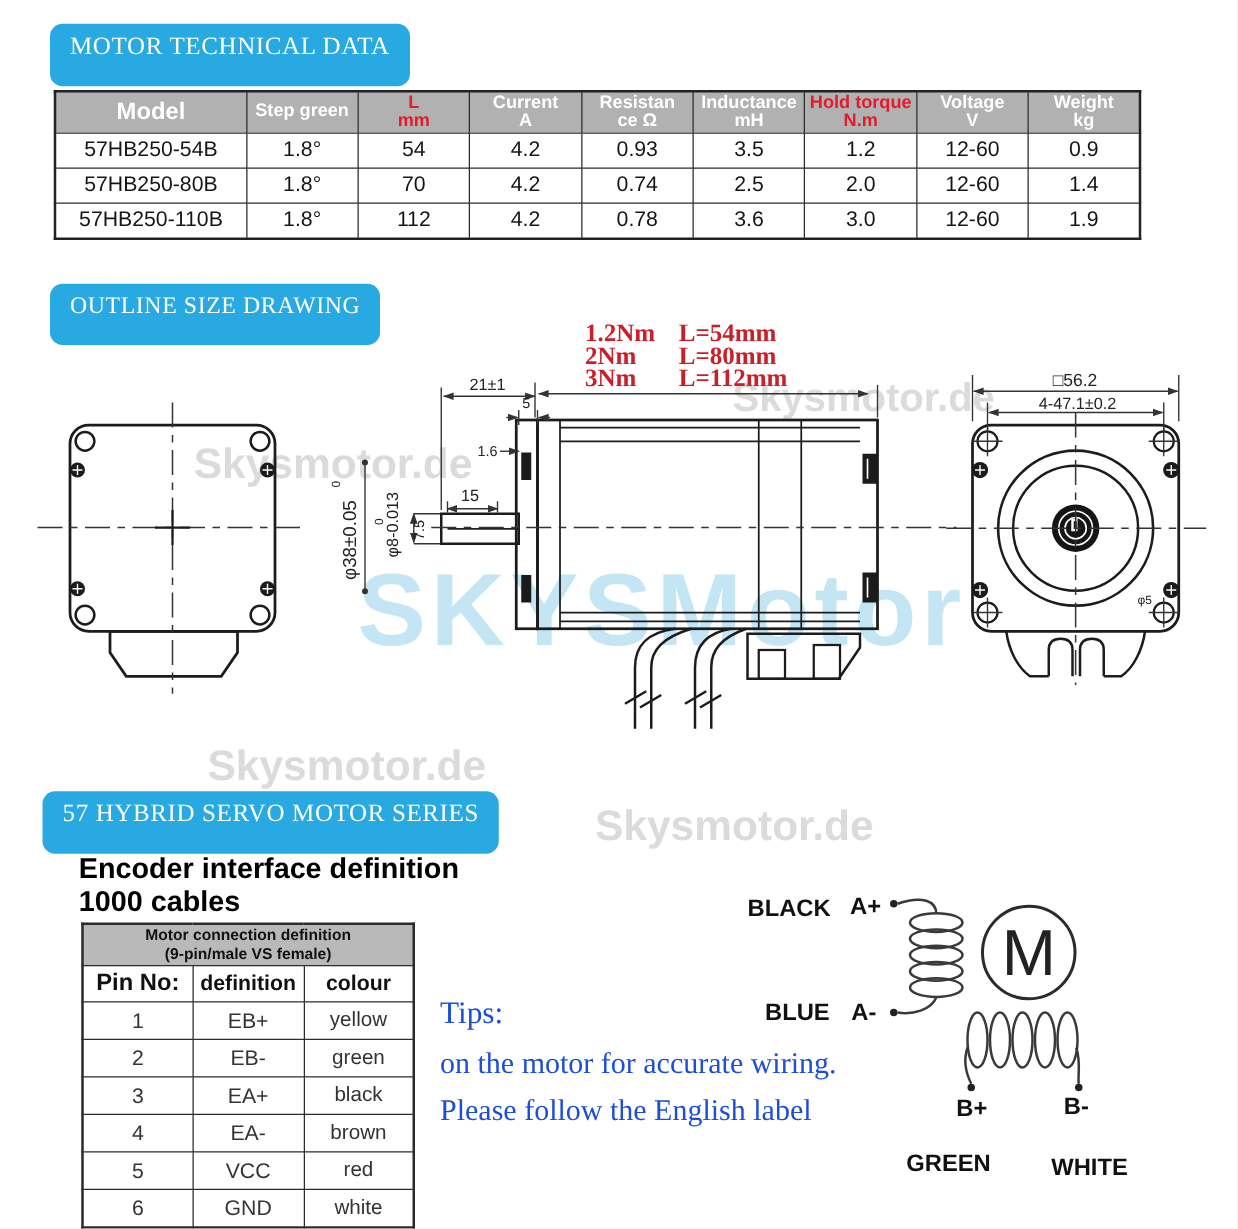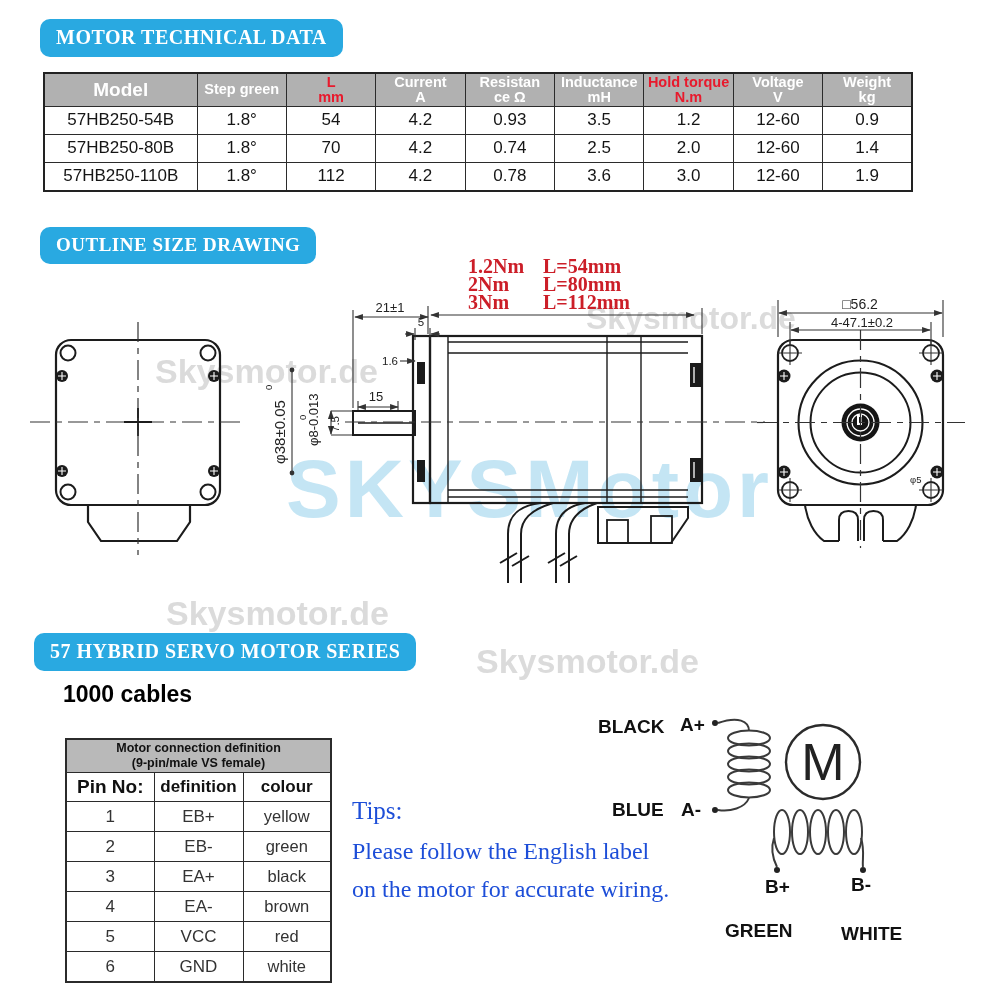--- a/index.html
+++ b/index.html
@@ -1,21 +1,21 @@
 <!DOCTYPE html>
 <html><head>
 <meta charset="utf-8">
 <style>
   html,body{margin:0;padding:0;background:#e9e9e9;}
   .page{position:relative;width:990px;height:983px;background:#ffffff;overflow:hidden;
         font-family:"Liberation Sans",sans-serif;}
   .page>*{position:absolute;}
   
-  .badge{background:#29a9e1;color:#fff;font-family:"Liberation Serif",serif;font-weight:bold;
-         font-size:20px;letter-spacing:.5px;border-radius:10px;padding:7px 16px 8px 16px;
+  .badge{background:#29a9e1;color:#fff;font-family:"Liberation Serif",serif;font-weight:normal;
+         font-size:20px;letter-spacing:.5px;border-radius:10px;padding:7px 16px 20px 16px;
          white-space:nowrap;z-index:2;}
   
   .wm{z-index:0;white-space:nowrap;font-weight:bold;}
   .wm-gray{color:rgba(175,175,175,.45);font-size:34px;}
   .wm-cyan{color:rgba(60,170,220,.30);font-size:82px;letter-spacing:4px;}
   
   table{border-collapse:collapse;table-layout:fixed;z-index:1;}
   .spec{left:43px;top:72px;width:870px;border:2.5px solid #222;}
   .spec th,.spec td{border:1.6px solid #2b2b2b;padding:0;}
   .spec thead tr{height:33px;background:#b1b1b1;}
@@ -314,20 +314,21 @@
       <g class="ln" style="stroke-width:2">
         <path d="M805,255 C807,270 814,284 824,291 H839"></path>
         <path d="M916,255 C914,270 907,284 897,291 H883"></path>
         <path d="M839,291 V270 Q839,261 848.5,261 Q858,261 858,270 V291"></path>
         <path d="M864,291 V270 Q864,261 873.5,261 Q883,261 883,270 V291"></path>
       </g>
     </g>
   </svg>
 
   <div class="enc-head">
+    <div>Encoder interface definition</div>
     <div>1000 cables</div>
   </div>
 
   <table class="pins">
     <colgroup>
         <col style="width:88px">
         <col style="width:89px">
         <col style="width:88px">
       </colgroup>
     <thead>
@@ -409,17 +410,17 @@
     <text class="wiretxt" x="52" y="126">BLUE</text>
     <text class="wiretxt" x="121" y="126">A-</text>
     <text class="wiretxt" x="205" y="203">B+</text>
     <text class="wiretxt" x="291" y="201">B-</text>
     <text class="wiretxt" x="165" y="247">GREEN</text>
     <text class="wiretxt" x="281" y="250">WHITE</text>
   </svg>
 
   <div class="tips">
     <div class="t1">Tips:</div>
+    <div class="t2">on the motor for accurate wiring.</div>
     <div class="t2">Please follow the English label</div>
-    <div class="t2">on the motor for accurate wiring.</div>
   </div>
 
 </div>
 
 </body></html>

